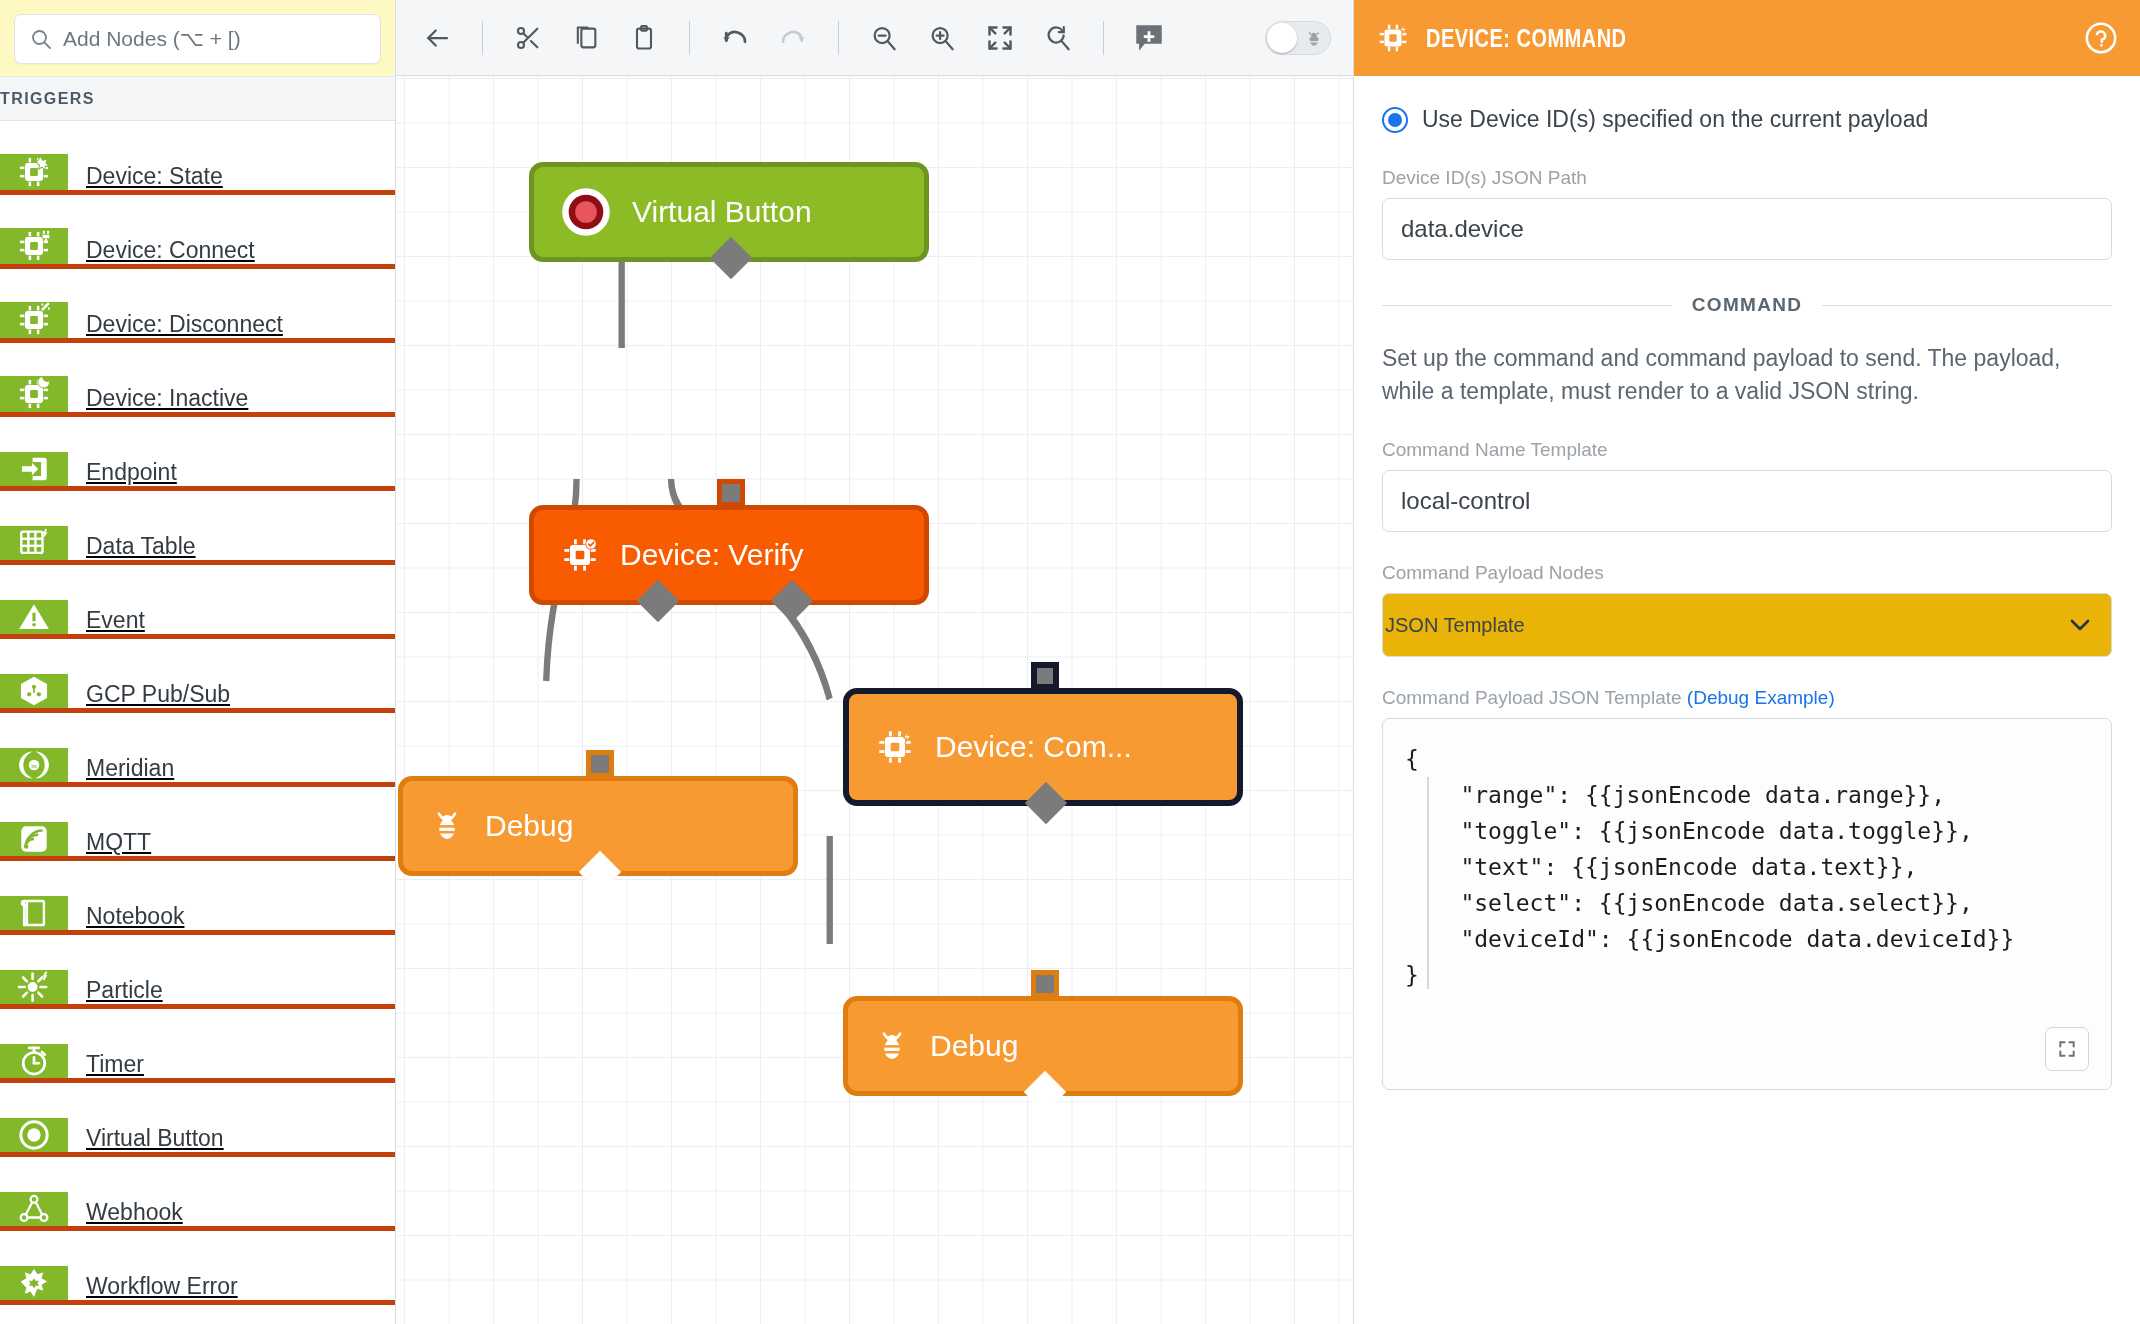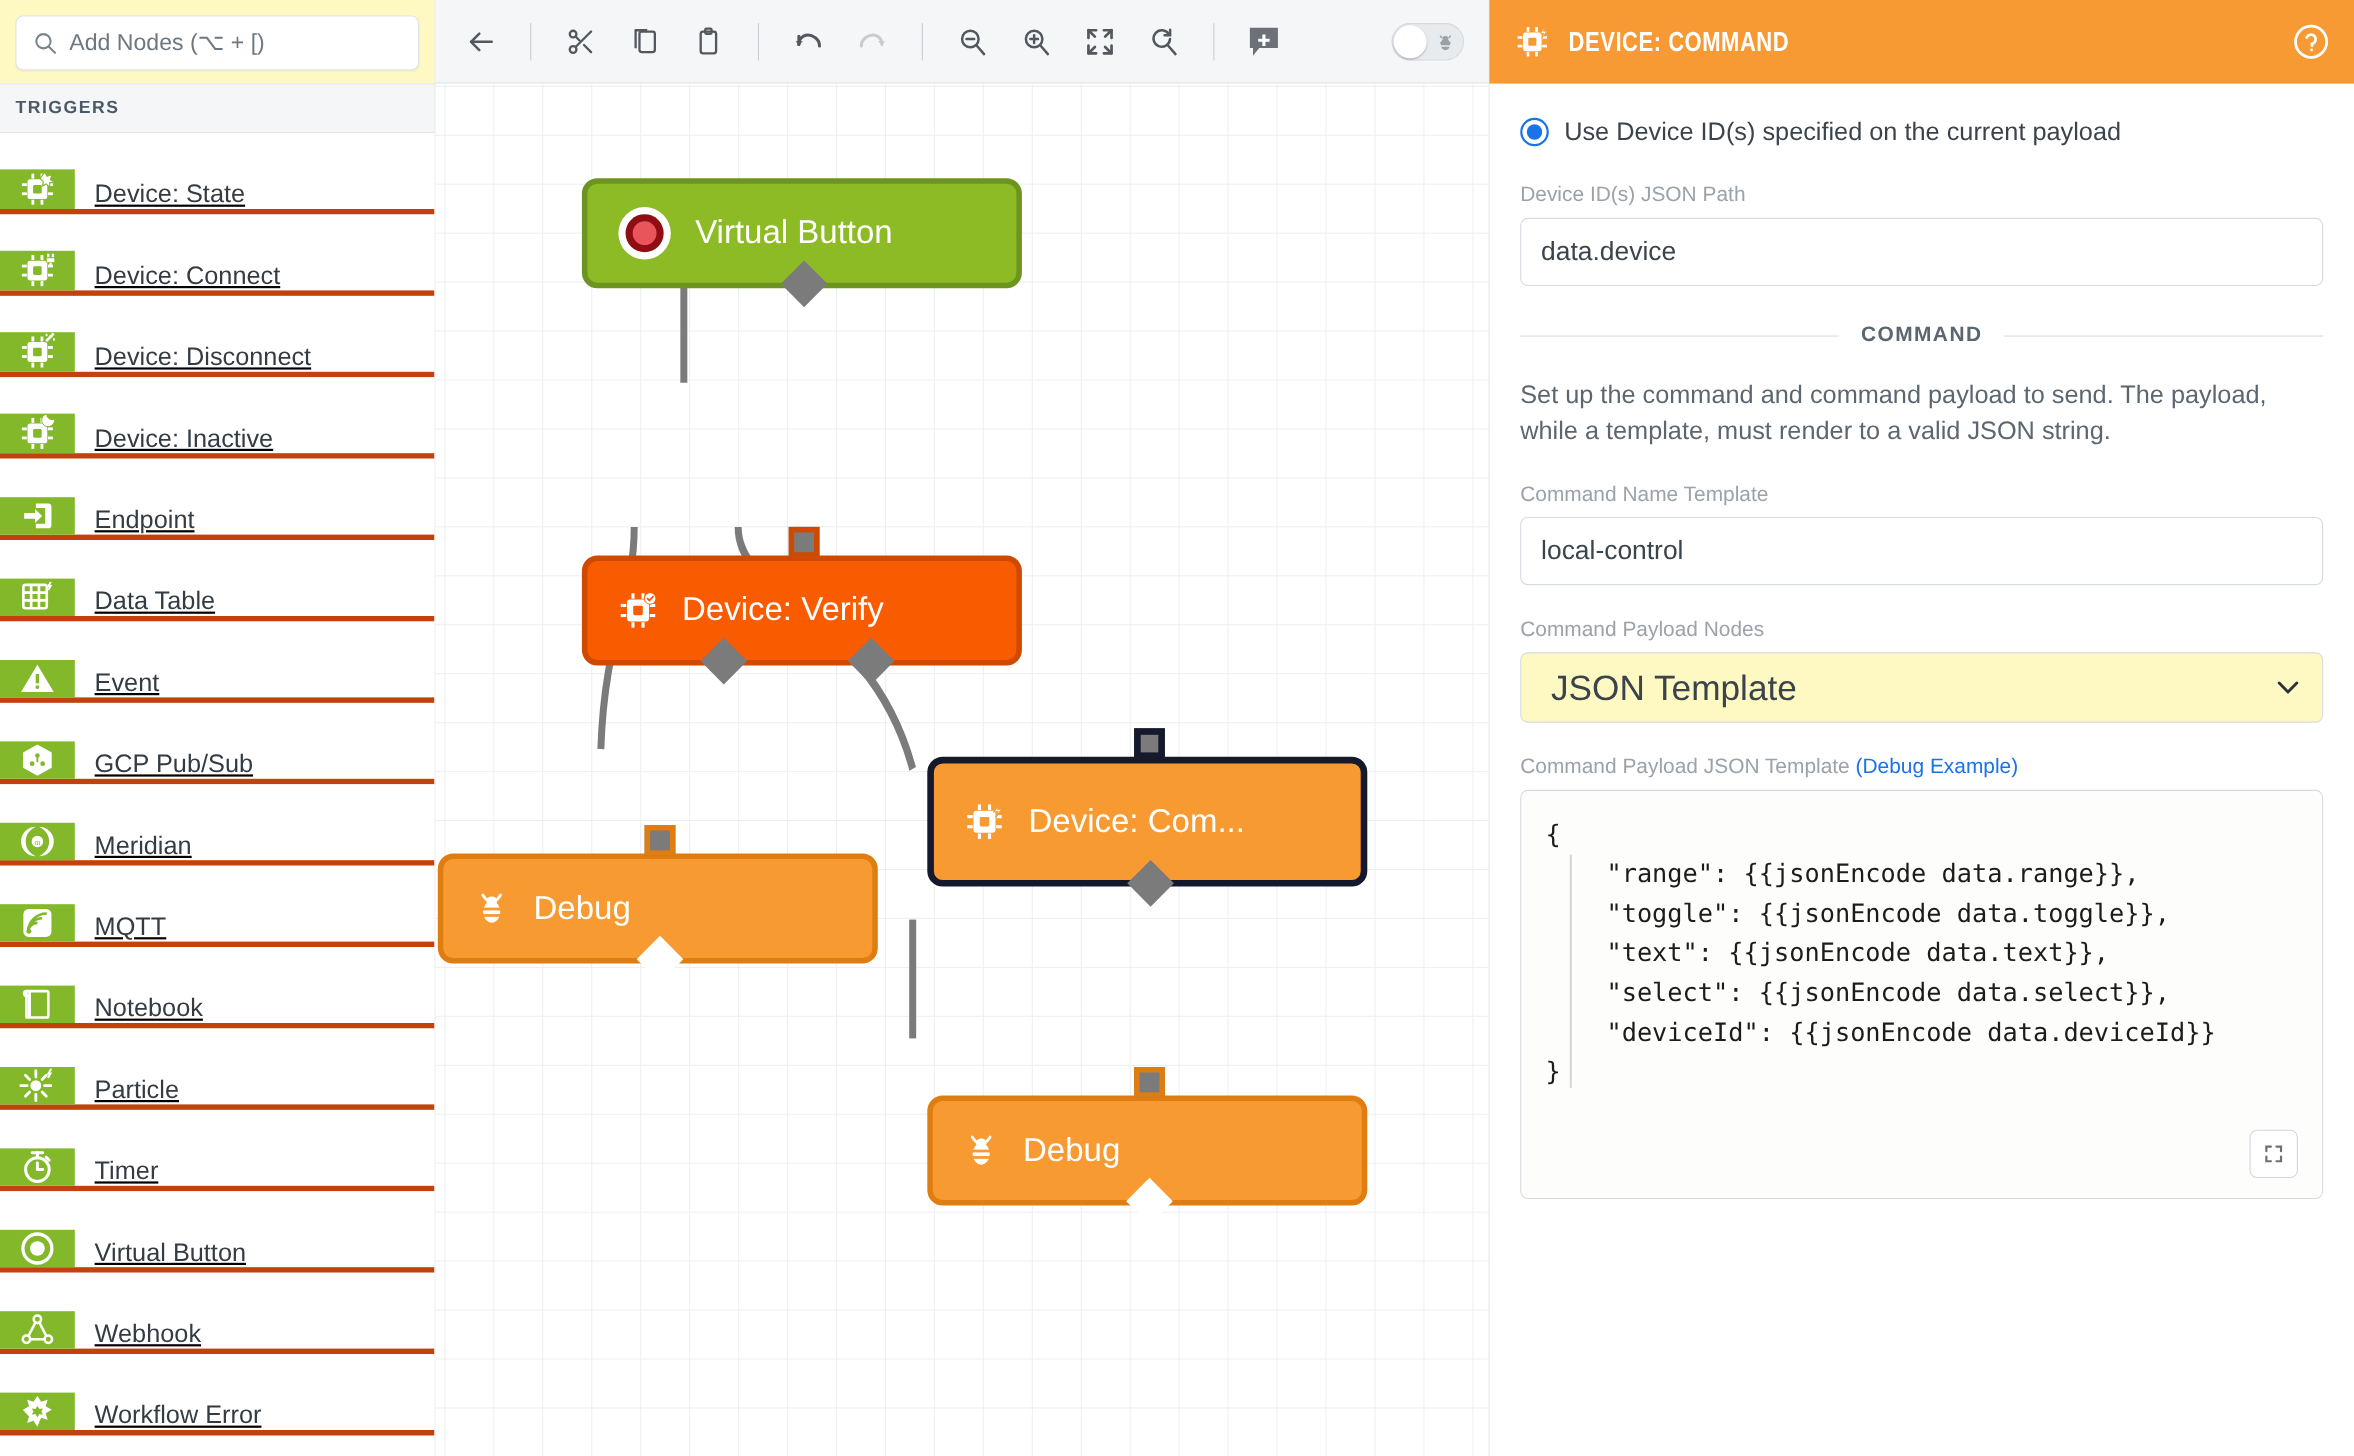--- a/index.html
+++ b/index.html
@@ -37,21 +37,20 @@
   .search-box input {
     border: 0; outline: 0; background: transparent;
     font-family: "Liberation Sans", sans-serif;
     font-size: 21px; color: #5b6670; width: 100%;
   }
   .search-box input::placeholder { color: #6c7780; }
 
   .triggers-head {
     height: 45px;
     display: flex; align-items: center;
-    padding-left: 14px;
     font-size: 16px; letter-spacing: 1.4px;
     color: #4d5a66; font-weight: 600;
     border-top: 1px solid #e3e7eb;
     border-bottom: 1px solid #dfe3e8;
     background: #f4f6f8;
     font-family: "Liberation Sans", sans-serif;
   }
   .node-list { flex: 1; overflow: hidden; background:#fff; }
   .node-item {
     height: 74px; display: flex; align-items: flex-end;
@@ -201,22 +200,22 @@
   .divider-row .lbl {
     font-size: 19px; color: #5b6670; letter-spacing: 1.3px; font-weight: 600;
   }
   .desc {
     font-size: 23px; color: #5b6670; line-height: 1.42; margin-bottom: 32px;
   }
   .select-wrap { position: relative; margin-bottom: 30px; }
   .select-box {
     width: 100%; height: 64px;
     border: 1px solid #d6dbe0; border-radius: 7px;
-    background: #fef9c3; padding: 0 27px;
-    font-size: 32px; color: #3b434b;
+    background: #eab308; padding: 0 2px;
+    font-size: 20px; color: #3b434b;
     display: flex; align-items: center;
   }
   .select-arrow { position: absolute; right: 20px; top: 24px; pointer-events: none; }
 
   .code-box {
     border: 1px solid #d6dbe0; border-radius: 7px;
     background: #fdfdfb;
     height: 372px; position: relative;
     padding: 22px 0 0 22px;
     overflow: hidden;

